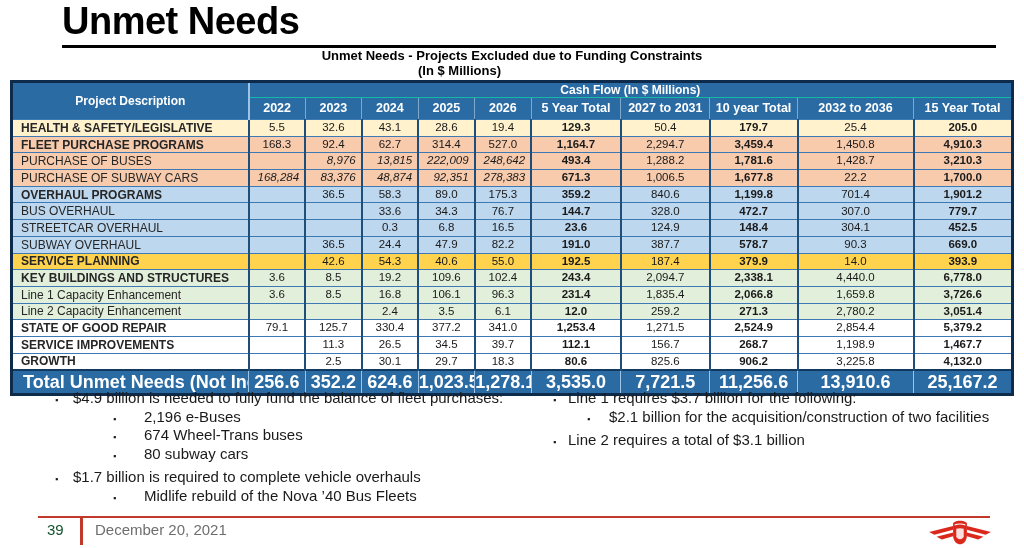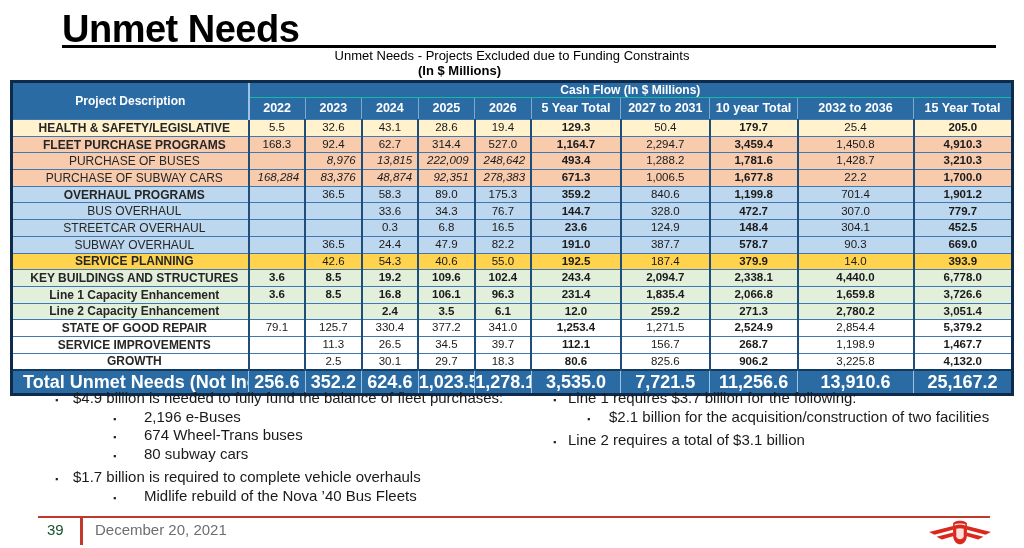--- a/index.html
+++ b/index.html
@@ -2,25 +2,25 @@
 <html style="--header-blue: #2B6BA4; --row-cream: #FFF2CC; --row-salmon: #F8CBAD; --row-blue: #BDD7EE; --row-gold: #FFD34D; --row-green: #E2EFDA; --row-white: #FFFFFF; --footer-red: #C0392B;"><head>
 <meta charset="utf-8">
 <style>
   html,body{margin:0;padding:0;background:#fff;}
   #slide{
     position:relative;width:1024px;height:548px;background:#fff;overflow:hidden;
     font-family:"Liberation Sans", sans-serif;color:#111;
   }
   
   .slide-title{
-    position:absolute;left:62px;top:8px;font-size:38px;font-weight:700;color:#000;
+    position:absolute;left:62px;top:0;font-size:38px;font-weight:700;color:#000;
     letter-spacing:-0.5px;
   }
   .title-rule{position:absolute;left:62px;top:45px;width:934px;height:3px;background:#000;}
-  .tbl-caption1{position:absolute;left:0;top:48px;width:1024px;text-align:center;font-size:13px;font-weight:400;color:#000;}
+  .tbl-caption1{position:absolute;left:0;top:48px;width:1024px;text-align:center;font-size:13px;font-weight:700;color:#000;}
   .tbl-caption2{position:absolute;left:0;top:63px;width:919px;text-align:center;font-size:13px;font-weight:700;color:#000;}
 
   
   .tbl-wrap{position:absolute;left:10px;top:80px;}
   table{
     border-collapse:collapse;table-layout:fixed;width:1004px;
     border:3px solid #0F2B4C;
     font-family:"Liberation Sans", sans-serif;
   }
   th,td{padding:0;line-height:1;overflow:hidden;white-space:nowrap;}
@@ -28,35 +28,35 @@
     background:var(--header-blue);color:#fff;font-weight:700;text-align:center;
     border-left:1px solid #7FA8CE;
   }
   thead tr.hdr-top th{font-size:12px;height:14px;}
   thead tr.hdr-years th{font-size:12.5px;height:21px;border-top:1px solid #14b8a6;}
   th.desc-hdr{border-left:none;border-right:2px solid #9DC3E6;font-size:12.5px;}
   tbody td{
     border-left:2px solid #1F4E79;border-top:1px solid #3D7AB5;
     font-size:11.5px;text-align:center;height:15.7px;color:#1a1a1a;
   }
-  tbody td:first-child{border-left:none;text-align:center;padding-left:8px;font-size:12px;color:#262626;}
+  tbody td:first-child{border-left:none;text-align:left;padding-left:8px;font-size:12px;color:#262626;}
   tbody tr.lbl-bold td:first-child{font-weight:700;}
   td.bold-col{font-weight:700;}
   td.num-right{text-align:right;padding-right:5px;font-style:italic;}
   tbody tr.total-row td{
     background:var(--header-blue);color:#fff;font-weight:700;font-size:18px;height:22px;
     border-left:1px solid #9DC3E6;border-top:2px solid #12395F;
   }
   tbody tr.total-row td:first-child{border-left:none;padding-left:10px;}
   
   tr.style-cream td{background:var(--row-cream);}
   tr.style-salmon td{background:var(--row-salmon);}
   tr.style-blue td{background:var(--row-blue);}
   tr.style-gold td{background:var(--row-gold);}
-  tr.style-green td{background:var(--row-green);font-weight:bold;}
+  tr.style-green td{background:var(--row-green);}
   tr.style-white td{background:var(--row-white);}
 
   
   .bullets-left{position:absolute;left:45px;top:385px;width:490px;}
   .bullets-right{position:absolute;left:545px;top:385px;width:475px;}
   .bullet-line{display:flex;align-items:baseline;font-size:15px;color:#1a1a1a;line-height:15.5px;}
   .bullet-line.lvl1{margin-top:5px;}
   .bullet-line .marker{font-size:9px;flex:0 0 auto;}
   .bullets-left .lvl1 .marker{width:28px;padding-left:10px;box-sizing:border-box;}
   .bullets-left .lvl2 .marker{width:31px;margin-left:68px;box-sizing:border-box;}

